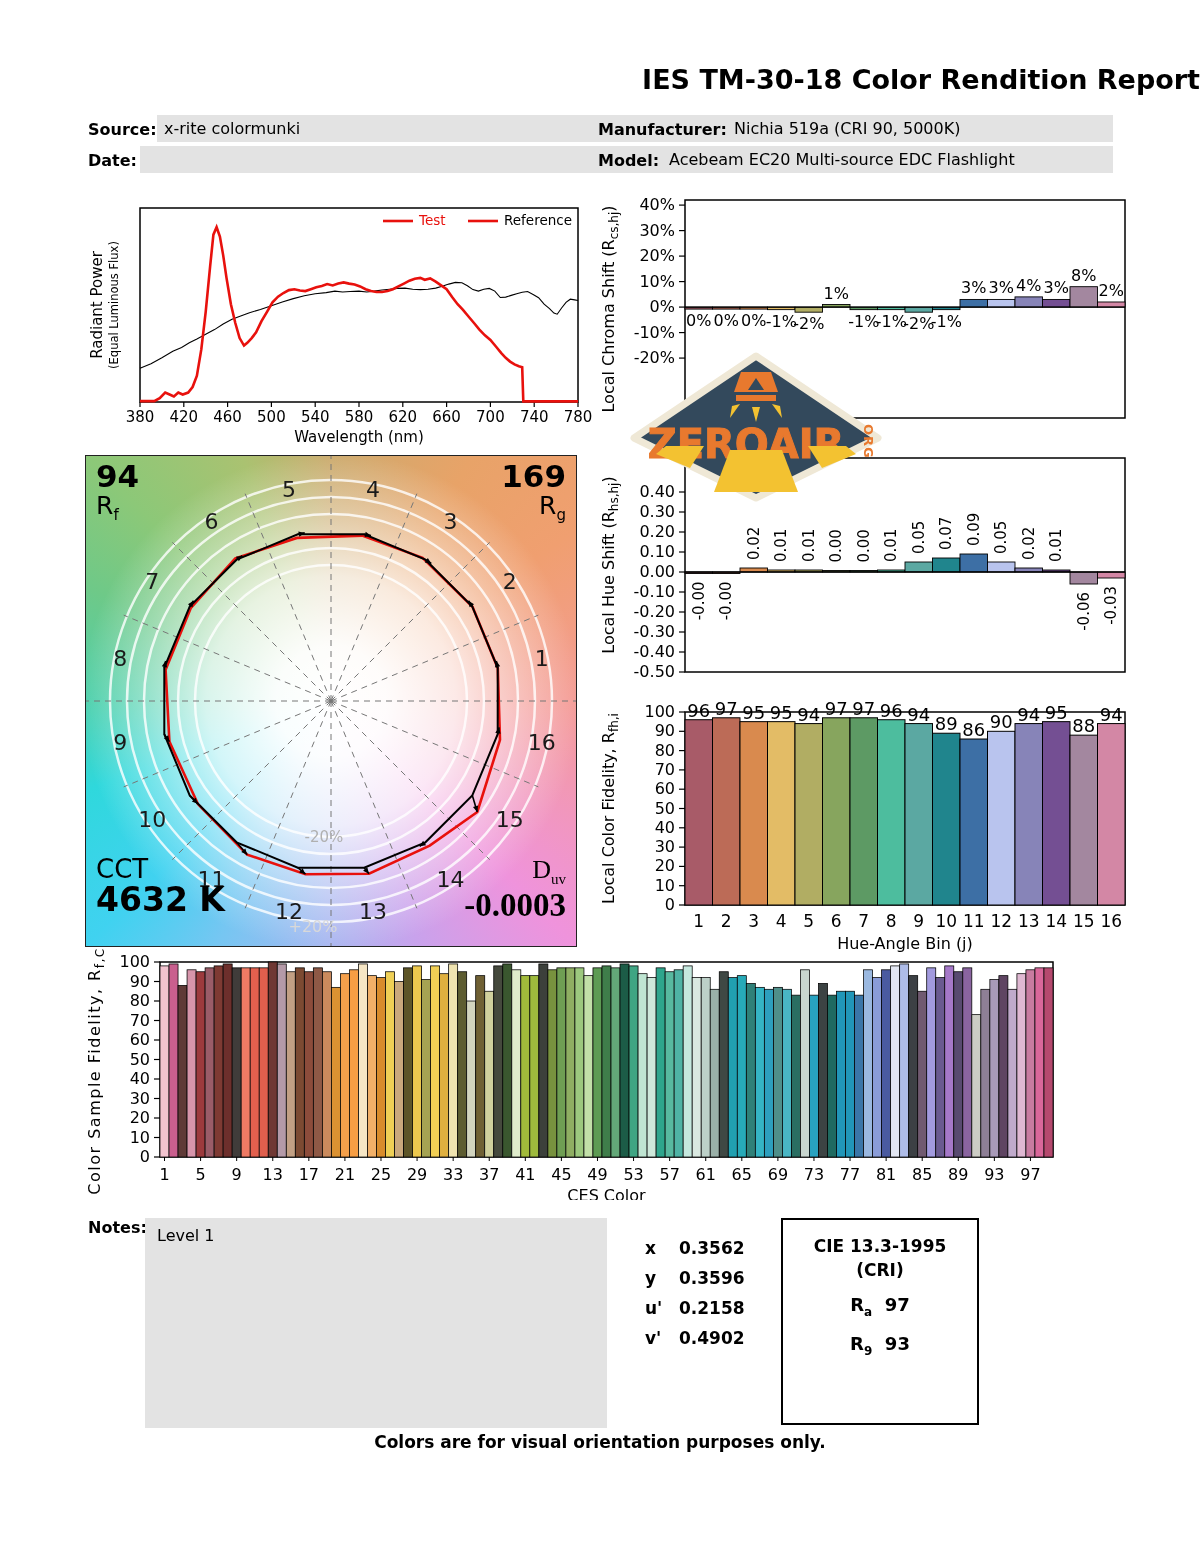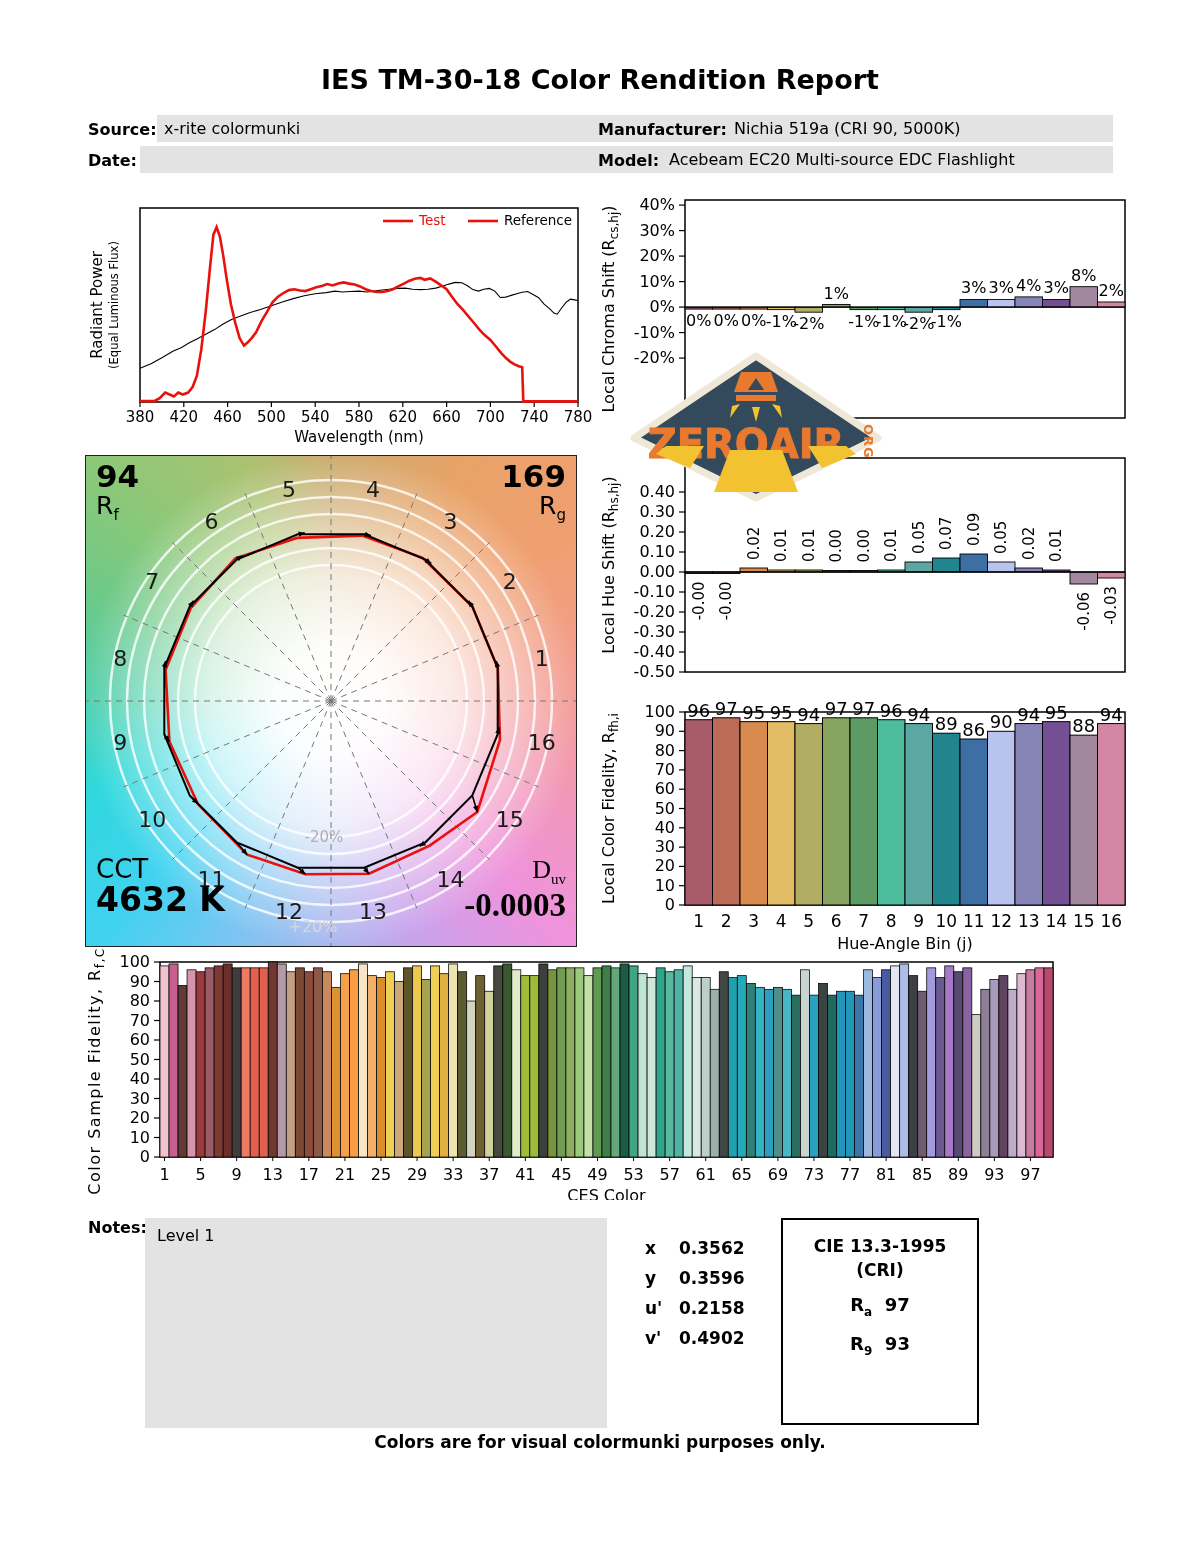--- a/index.html
+++ b/index.html
@@ -1,18 +1,18 @@
 <!DOCTYPE html>
 <html><head>
 <meta charset="utf-8">
 <style>
   html,body{margin:0;padding:0;background:#fff;}
   body{font-family:"DejaVu Sans","Liberation Sans",sans-serif;color:#000;}
   .page{position:relative;width:1200px;height:1550px;background:#fff;overflow:hidden;}
-  .title{position:absolute;top:64px;left:0;width:1200px;text-align:center;font-size:27px;font-weight:bold;}
+  .title{position:absolute;top:64px;left:0;width:1200px;text-align:right;font-size:27px;font-weight:bold;}
   .hlabel{position:absolute;font-size:16px;font-weight:bold;white-space:nowrap;}
   .hbox{position:absolute;height:27px;background:#e3e3e3;font-size:16px;line-height:27px;padding-left:7px;box-sizing:border-box;white-space:nowrap;}
   .cvg{position:absolute;left:85px;top:455px;width:490px;height:490px;border:1px solid #222;
     background:
       radial-gradient(circle at 50% 50%, #ffffff 0%, rgba(255,255,255,0.97) 16%, rgba(255,255,255,0.78) 36%, rgba(255,255,255,0.38) 54%, rgba(255,255,255,0) 72%),
       conic-gradient(from 0deg at 50% 50%, #ccab6e 0deg, #e8a368 30deg, #f09f70 55deg, #f49c96 90deg, #ef93dc 135deg, #c9a2ec 160deg, #a9b6f0 180deg, #76c6f2 205deg, #40d2f0 225deg, #2fd8dc 250deg, #4ed0ac 270deg, #6ec988 295deg, #8cc878 315deg, #aac271 340deg, #ccab6e 360deg);}
   .cvg svg{position:absolute;left:0;top:0;}
   .corner{position:absolute;line-height:1.05;}
   .big{font-size:31px;font-weight:bold;}
   .rsub{font-size:25px;}
@@ -566,14 +566,14 @@
   <div class="chrow" style="left:645px;top:1328px;">
     <span class="lab">v'</span><span>0.4902</span></div>
 
   <div class="ciebox">
     <div class="t1">CIE 13.3-1995</div>
     <div class="t2">(CRI)</div>
     <div class="t3"><span>R</span><sub>a</sub>&nbsp;&nbsp;<span>97</span></div>
     <div class="t3"><span>R</span><sub>9</sub>&nbsp;&nbsp;<span>93</span></div>
   </div>
 
-  <div class="footer">Colors are for visual colormunki purposes only.</div>
+  <div class="footer">Colors are for visual orientation purposes only.</div>
 </div>
 
 </body></html>

